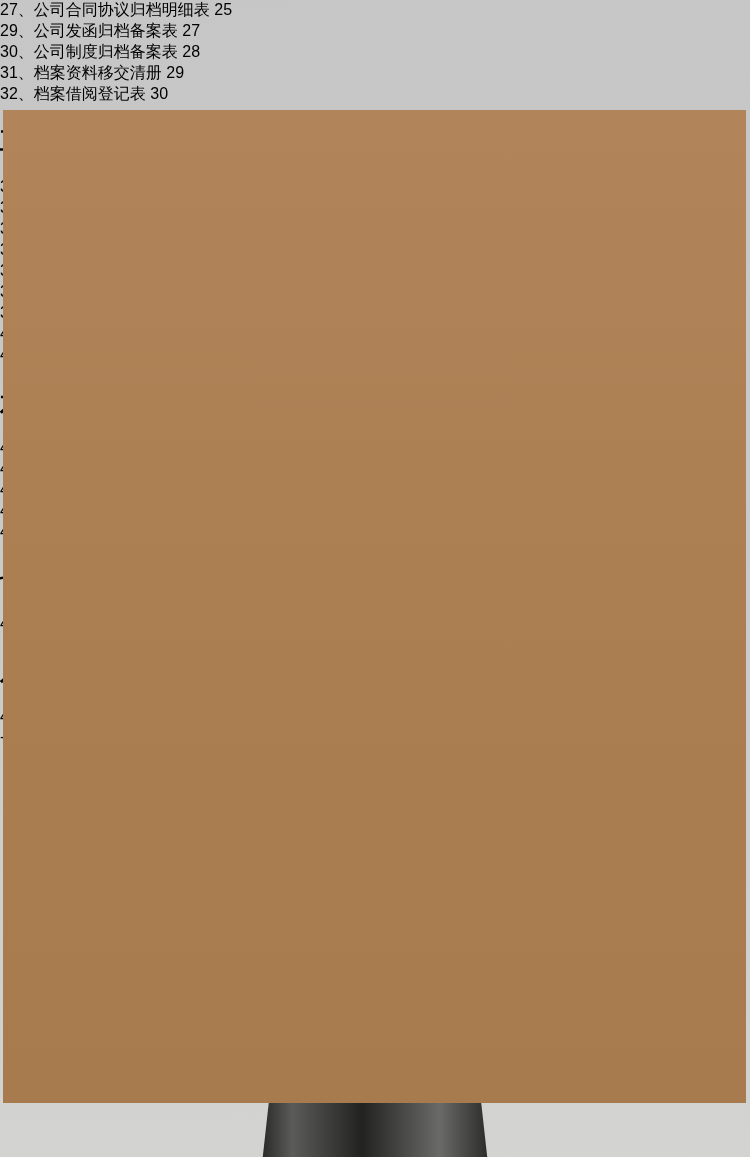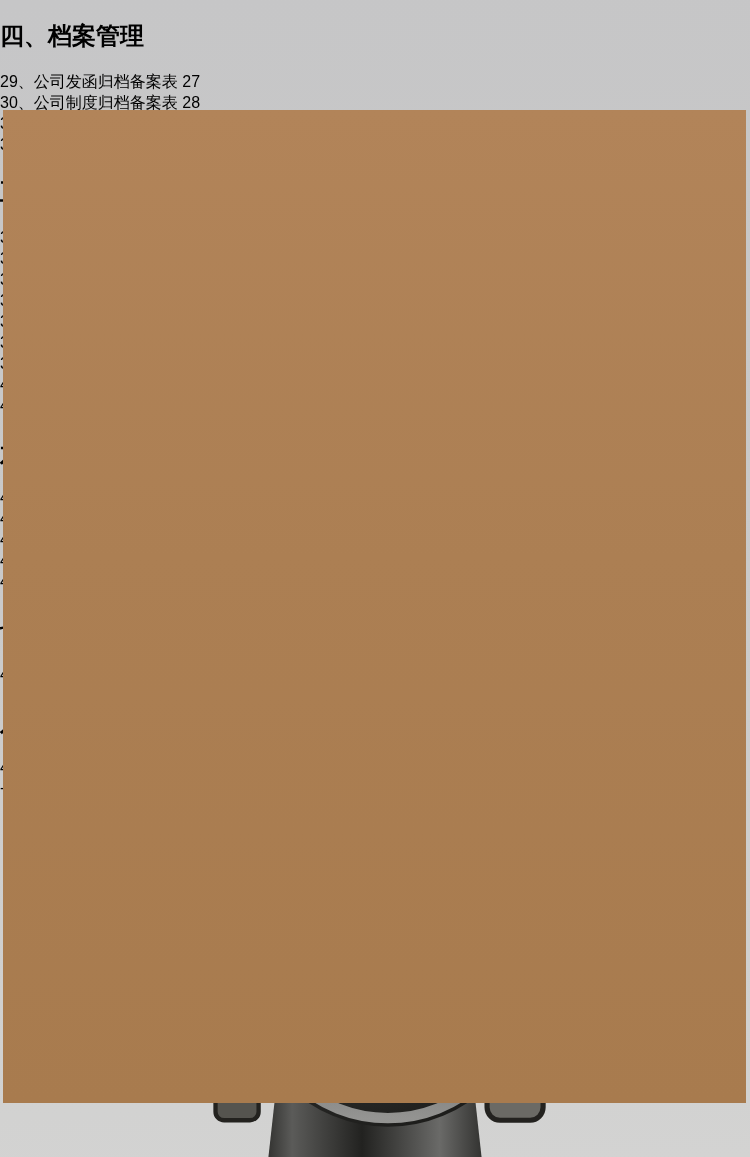--- a/index.html
+++ b/index.html
@@ -48,22 +48,26 @@
 </head>
 <body>
 
 
 
 <div class="board"></div>
 
 <div class="paper">
   <div class="toc" id="toc">
   <section class="toc-section">
-    <h2 class="toc-heading">四、档案管理</h2>
-    <div class="entries">
+    <div class="entries">
+  <div class="toc-entry">
+    <span class="entry-title">27、公司合同协议归档明细表</span>
+    <span class="leader"></span>
+    <span class="entry-page">25</span>
+  </div>
 
 
   <div class="toc-entry">
     <span class="entry-title">29、公司发函归档备案表</span>
     <span class="leader"></span>
     <span class="entry-page">27</span>
   </div>
 
   <div class="toc-entry">
     <span class="entry-title">30、公司制度归档备案表</span>

